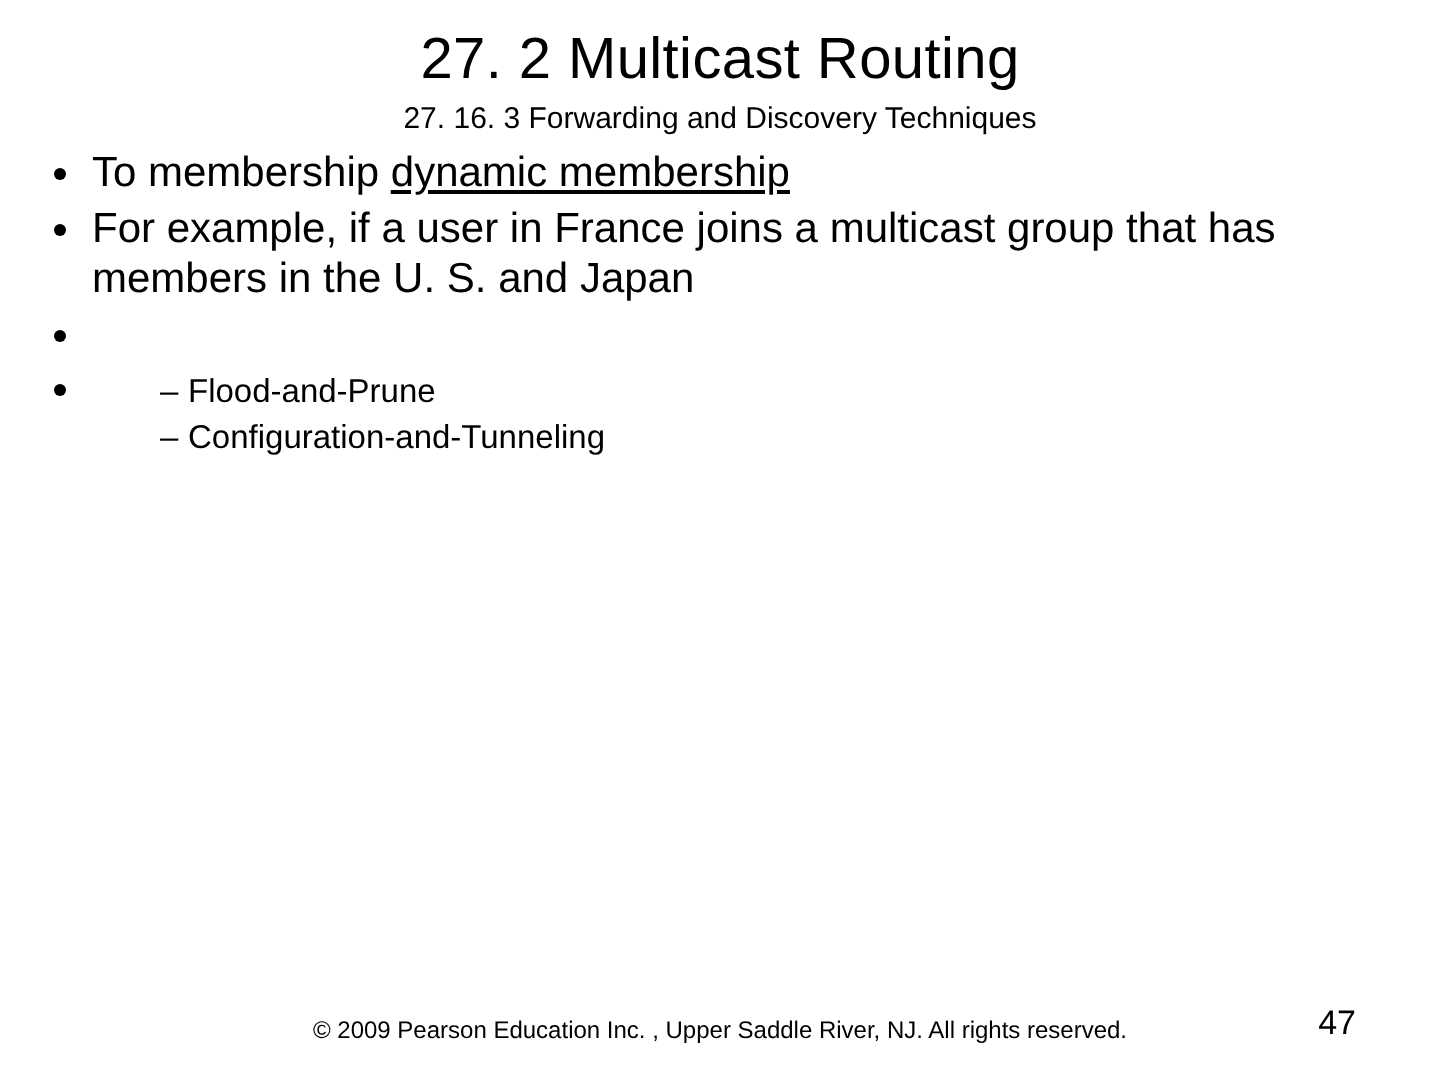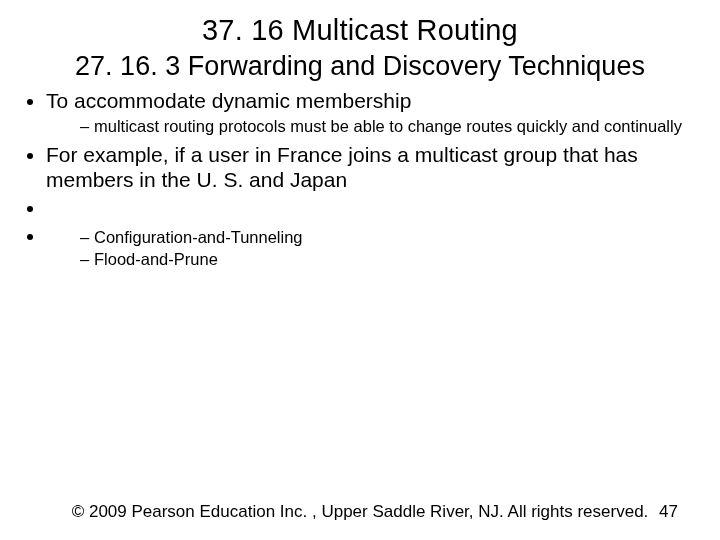--- a/index.html
+++ b/index.html
@@ -21,21 +21,21 @@
   }
   .title {
     text-align: center;
     font-size: 29px;
     font-weight: 400;
     margin: 0 0 4px 0;
     letter-spacing: 0.2px;
   }
   .subtitle {
     text-align: center;
-    font-size: 27px;
+    font-size: 15px;
     font-weight: 400;
     margin: 0 0 6px 0;
   }
   ul.top {
     margin: 0;
     padding: 0 0 0 18px;
     list-style: disc;
   }
   ul.top > li {
     font-size: 21px;
@@ -59,57 +59,54 @@
     position: absolute;
     left: 0;
     top: 0;
   }
   .footer {
     position: absolute;
     bottom: 18px;
     left: 0;
     width: 720px;
     text-align: center;
-    font-size: 17px;
+    font-size: 12px;
   }
   .pagenum {
     position: absolute;
     bottom: 18px;
     right: 42px;
     font-size: 17px;
   }
 </style>
 </head>
 <body>
 
 <div class="slide">
 
-  <h1 class="title">37. 16  Multicast Routing</h1>
+  <h1 class="title">27. 2  Multicast Routing</h1>
   <h2 class="subtitle">27. 16. 3  Forwarding and Discovery Techniques</h2>
 
   <ul class="top">
 
     <li>
-      <span>To accommodate </span><span style="">dynamic membership</span><span></span>
-      <ul class="sub">
-        <li>multicast routing protocols must be able to change routes quickly and continually</li>
-      </ul>
+      <span>To membership </span><span style="text-decoration: underline;">dynamic membership</span><span></span>
     </li>
 
     <li>
       <span>For example, if a user in France joins a multicast group that has members in the U. S. and Japan</span>
     </li>
 
     <li>
     </li>
 
     <li>
       <ul class="sub">
+        <li>Flood-and-Prune</li>
         <li>Configuration-and-Tunneling</li>
-        <li>Flood-and-Prune</li>
       </ul>
     </li>
 
   </ul>
 
   <div class="footer">© 2009 Pearson Education Inc. , Upper Saddle River, NJ.  All rights reserved.</div>
   <div class="pagenum">47</div>
 </div>
 
 </body></html>

